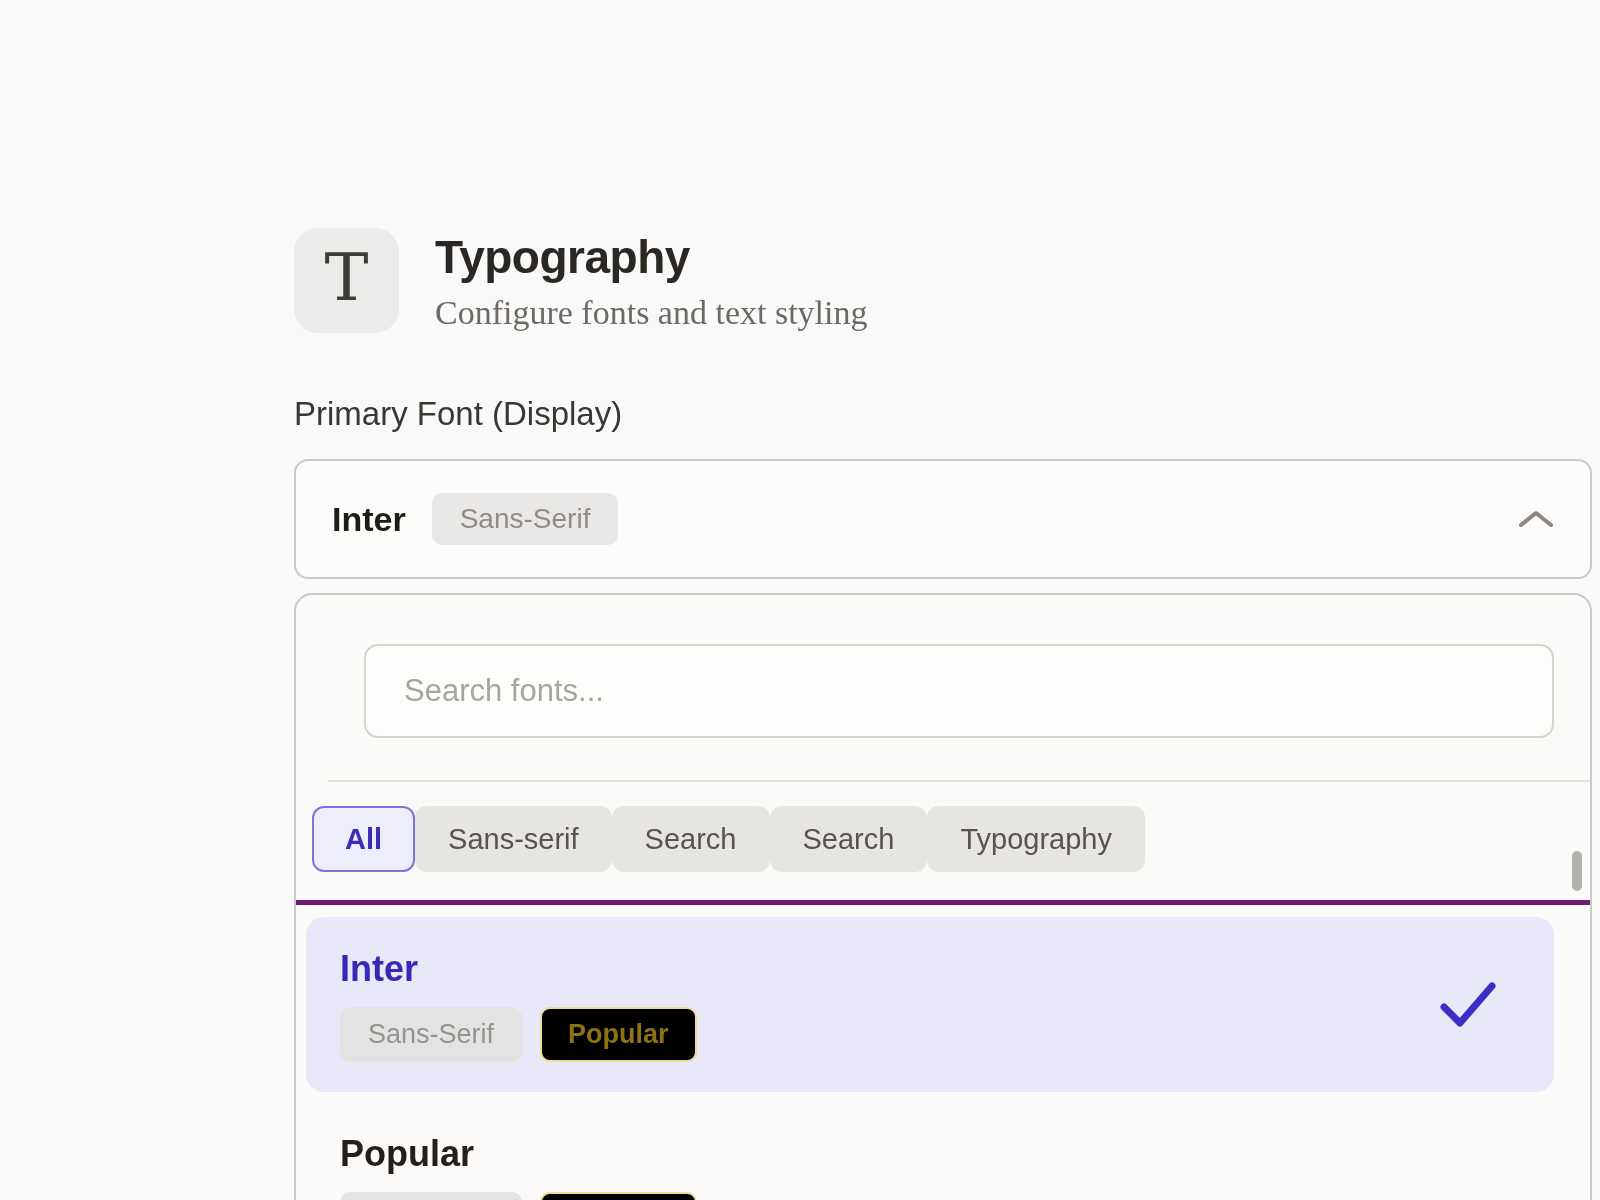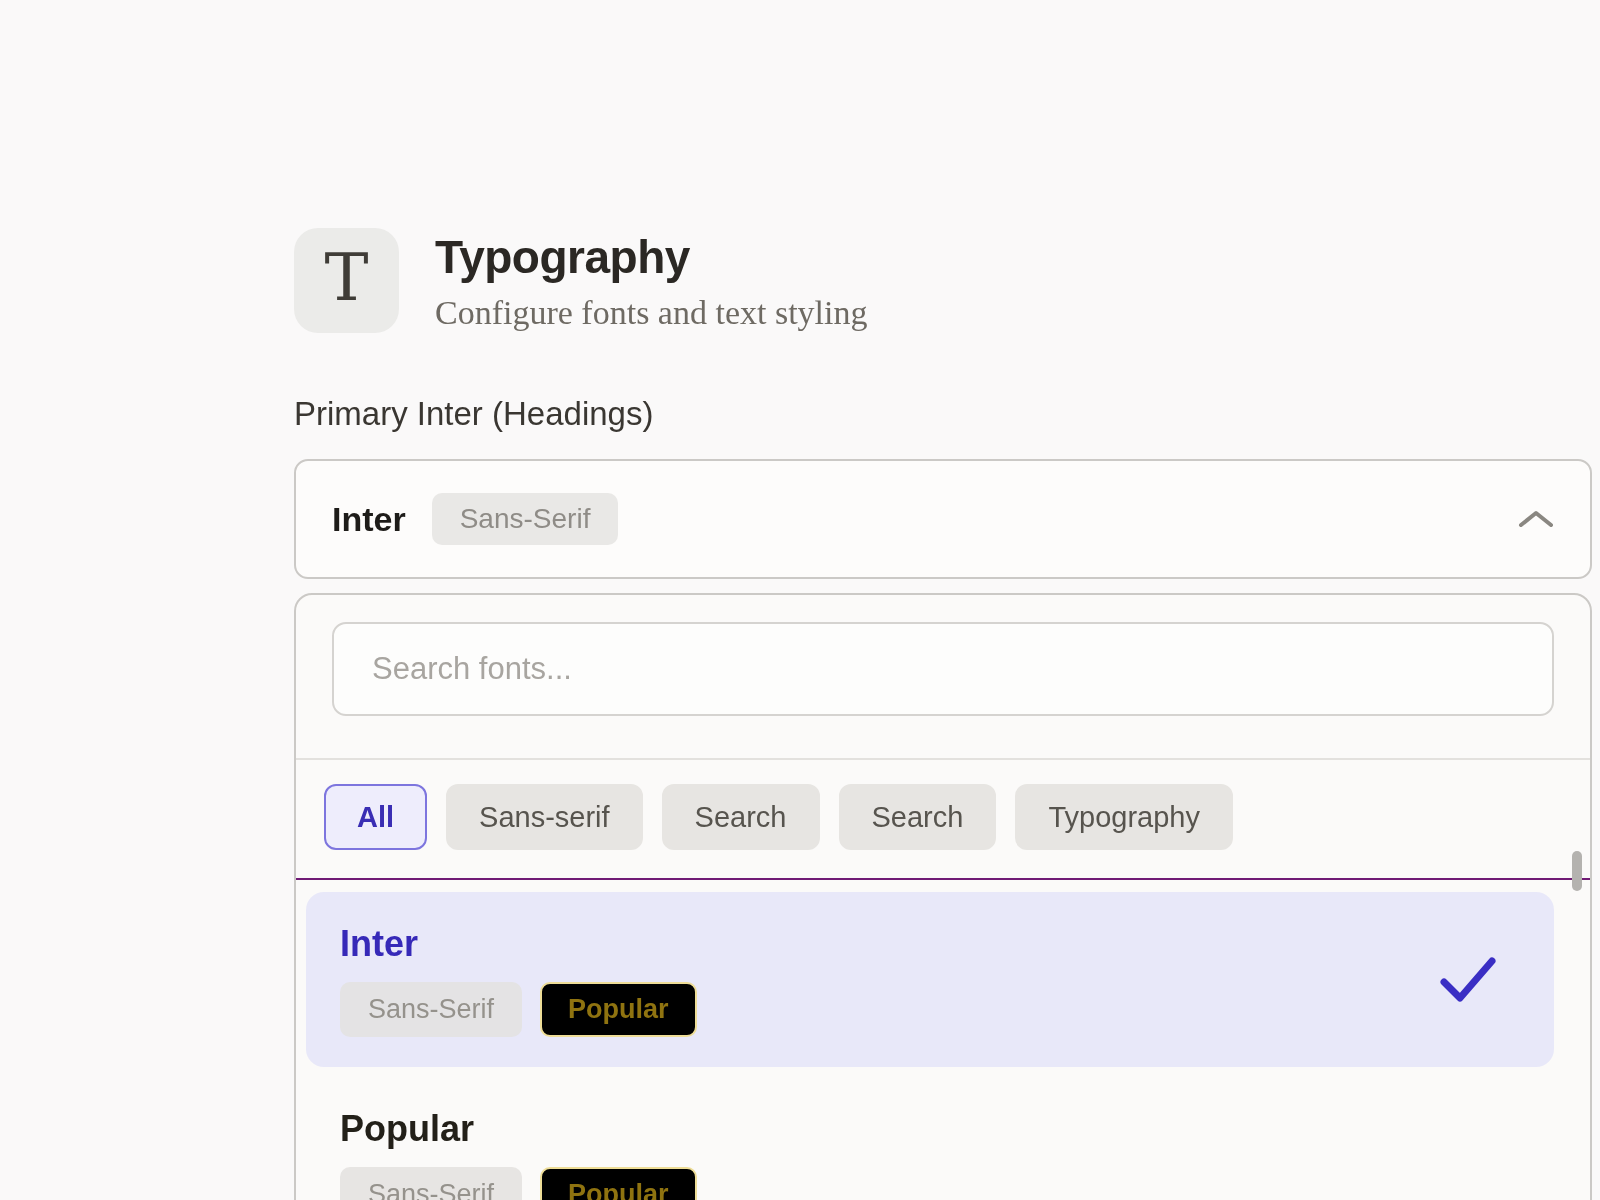--- a/index.html
+++ b/index.html
@@ -61,38 +61,38 @@
   
   .dropdown-panel {
     margin-top: 14px;
     background: #fbfaf9;
     border: 2px solid #cbc9c6;
     border-radius: 18px;
     height: 680px;
     position: relative;
     overflow: hidden;
   }
-  .search-section { padding: 27px 36px 42px; border-bottom: 2px solid #e3e1de; }
+  .search-section { padding: 49px 36px 42px; border-bottom: 2px solid #e3e1de; margin-left: 32px; }
   .search-input {
     width: 100%; height: 94px;
     background: #fdfdfc;
     border: 2px solid #d5d3d0;
     border-radius: 14px;
     padding: 0 38px;
     font-size: 31px;
     font-family: "Liberation Sans", sans-serif;
     color: #3a3732;
     outline: none;
   }
   .search-input::placeholder { color: #a8a5a0; }
 
   .filter-section {
-    padding: 24px 28px 28px;
-    border-bottom: 2px solid #701a75;
-    display: flex; gap: 19px;
+    padding: 24px 16px 28px;
+    border-bottom: 5px solid #701a75;
+    display: flex; 
   }
   .chip {
     height: 66px;
     display: inline-flex; align-items: center;
     padding: 0 31px;
     border-radius: 12px;
     background: #e7e5e2;
     border: 2px solid #e7e5e2;
     color: #57544e;
     font-size: 29px;
@@ -156,21 +156,21 @@
   <div class="header">
     <div class="icon-tile">
       <span class="icon-glyph">T</span>
     </div>
     <div>
       <div class="page-title">Typography</div>
       <div class="page-subtitle">Configure fonts and text styling</div>
     </div>
   </div>
 
-  <div class="field-label">Primary Inter (Headings)</div>
+  <div class="field-label">Primary Font (Display)</div>
 
   <div class="select-trigger">
     <span class="trigger-font-name">Inter</span>
     <span class="badge-gray">Sans-Serif</span>
     <span class="chevron-wrap">
       <svg width="36" height="18" viewBox="0 0 36 18">
         <polyline points="3,15 18,3 33,15" fill="none" stroke="#8a8781" stroke-width="4" stroke-linecap="round" stroke-linejoin="round"></polyline>
       </svg>
     </span>
   </div>

